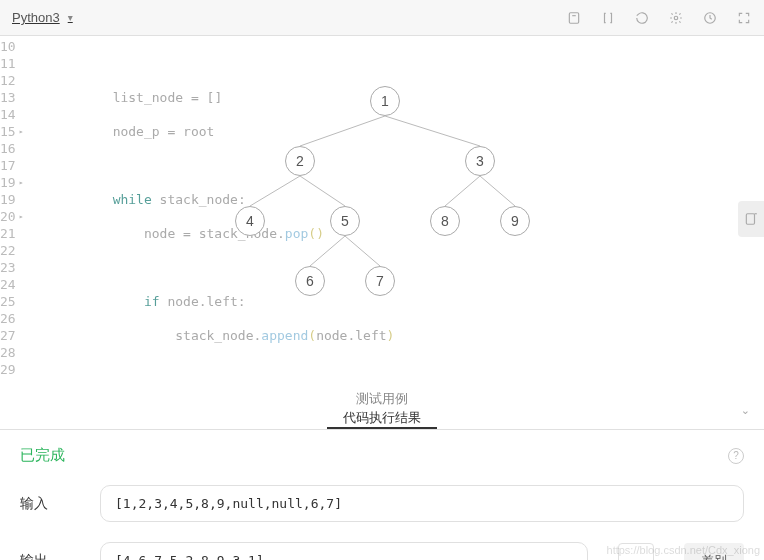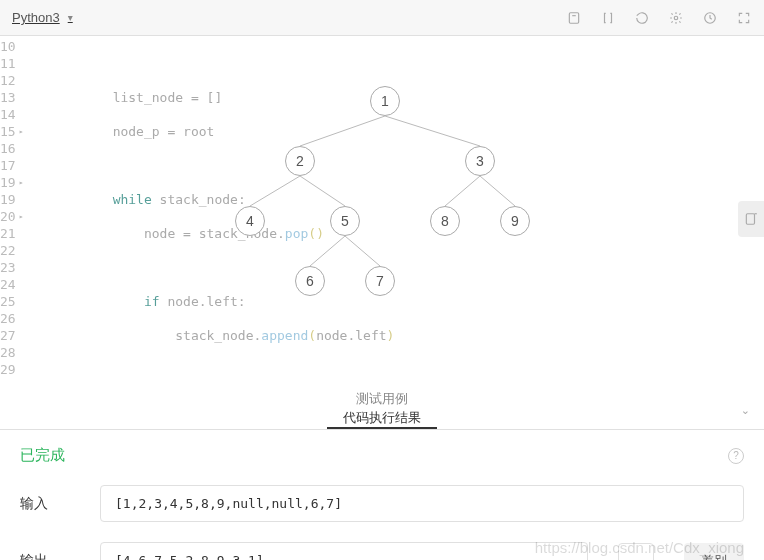--- a/index.html
+++ b/index.html
@@ -33,25 +33,25 @@
     .collapse-btn { position: absolute; right: 14px; top: 14px; color: #aaa; cursor: pointer; font-size: 11px; }
     
     .result-panel { padding: 16px 20px; }
     .status-row { display: flex; align-items: center; gap: 16px; position: relative; }
     .status { color: #2db55d; font-size: 15px; font-weight: 500; }
     .runtime { color: #999; font-size: 14px; }
     .help-icon { position: absolute; right: 0; width: 16px; height: 16px; border: 1px solid #ccc; border-radius: 50%; display: flex; align-items: center; justify-content: center; font-size: 10px; color: #bbb; cursor: pointer; }
     
     .io-row { display: flex; align-items: center; margin-top: 20px; gap: 20px; }
     .io-label { width: 60px; color: #333; font-size: 14px; }
-    .io-box { flex: 1; border: 1px solid #e0e0e0; border-radius: 4px; padding: 10px 14px; font-family: Consolas, Monaco, monospace; font-size: 13px; color: #333; background: #fff; }
+    .io-box { flex: 1; border: 1px solid #e0e0e0; border-radius: 10px; padding: 10px 14px; font-family: Consolas, Monaco, monospace; font-size: 13px; color: #333; background: #fff; }
     .diff-btn { width: 60px; height: 36px; background: #f2f2f2; border-radius: 4px; display: flex; align-items: center; justify-content: center; font-size: 13px; color: #555; cursor: pointer; margin-left: 10px; }
     .diff-prev { width: 36px; height: 36px; background: #fff; border: 1px solid #e0e0e0; border-radius: 4px; margin-left: 10px; }
     
-    .watermark { position: absolute; right: 20px; bottom: 4px; font-size: 15px; color: rgba(0,0,0,0.15); }
+    .watermark { position: absolute; right: 4px; bottom: 4px; font-size: 11px; color: rgba(0,0,0,0.15); }
   </style>
 </head>
 <body>
 
 <div class="topbar">
   <div class="lang-select">
     <span>Python3</span>
     <span class="chevron">▾</span>
   </div>
   <div class="topbar-right">

